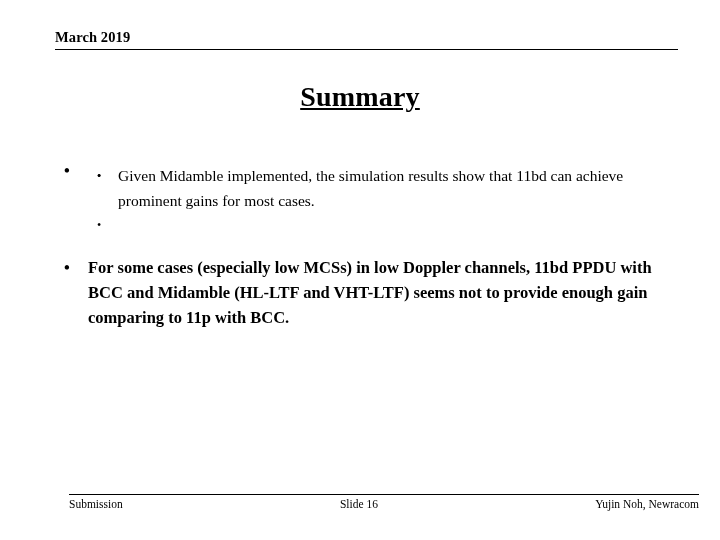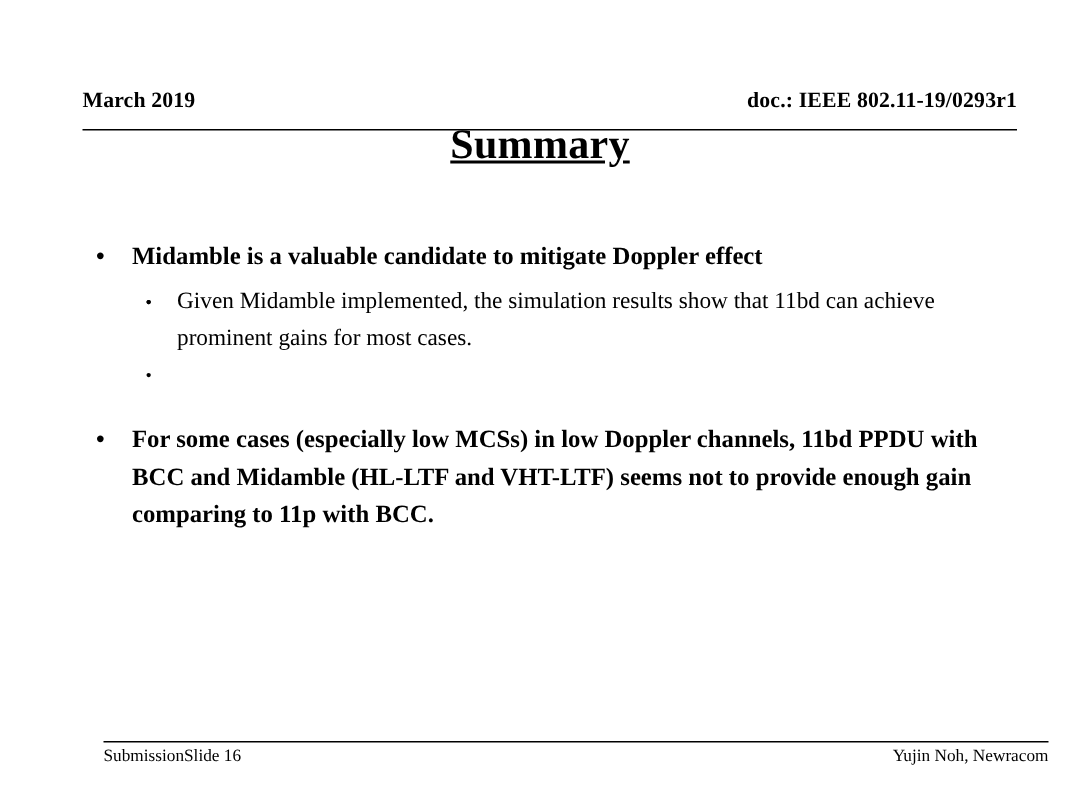--- a/index.html
+++ b/index.html
@@ -27,23 +27,22 @@
   .header {
     position: absolute;
     left: 55px;
     top: 22px;
     width: 623px;
     height: 30px;
   }
   .header-row {
     display: flex;
     justify-content: space-between;
-    align-items: flex-start;
+    align-items: flex-end;
     height: 24px;
-    margin-top: 37px;
   }
   .header-date {
     font-size: 14.5px;
     font-weight: bold;
     letter-spacing: 0.1px;
     white-space: nowrap;
   }
   .header-doc {
     font-size: 14.5px;
     font-weight: bold;
@@ -142,48 +141,47 @@
     font-size: 11.5px;
     font-weight: normal;
   }
   .footer-left {
     flex: 0 0 auto;
     text-align: left;
     white-space: nowrap;
   }
   .footer-center {
     flex: 1 1 auto;
+    text-align: center;
     white-space: nowrap;
   }
   .footer-right {
     flex: 0 0 auto;
     text-align: center;
     white-space: nowrap;
   }
 </style>
 </head>
 <body>
 
 <div class="slide">
 
   <div class="header">
     <div class="header-row">
       <div class="header-date">March 2019</div>
-      <div class="header-doc">doc.: IEEE 802.11-19/0293r1</div>
     </div>
     <div class="header-rule"></div>
   </div>
 
   <div class="title">Summary</div>
 
   <div class="content">
 
     <div class="bullet-l1">
       <span class="dot">•</span>
-      <span>Midamble is a valuable candidate to mitigate Doppler effect</span>
     </div>
 
     <div class="sublist">
       <div class="bullet-l2">
         <span class="dot">•</span>
       </div>
       <div class="bullet-l2">
         <span class="dot">•</span>
         <span>Given Midamble implemented, the simulation results show that 11bd can achieve prominent gains for most cases.</span>
       </div>

